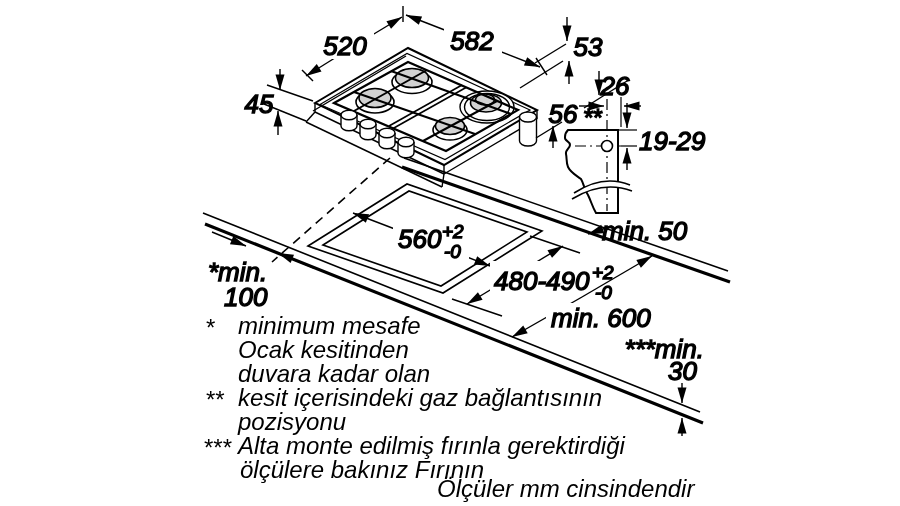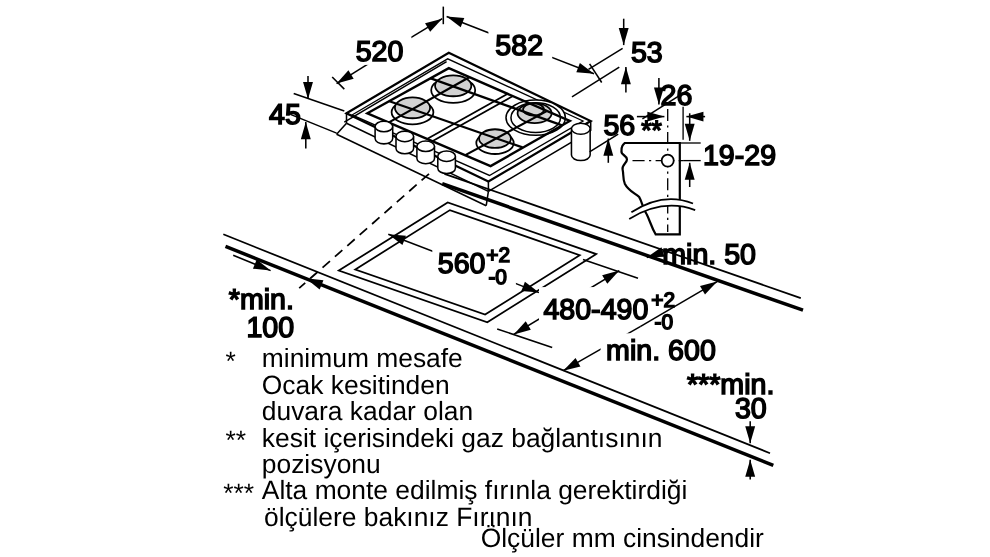--- a/index.html
+++ b/index.html
@@ -1,17 +1,17 @@
 <!DOCTYPE html>
 <html><head>
 <meta charset="utf-8">
 <style>
   html,body{margin:0;padding:0;background:#fff;}
   #stage{position:relative;width:900px;height:506px;background:#fff;overflow:hidden;
-         font-family:"Liberation Sans",sans-serif;}
+         font-family:"Liberation Sans",sans-serif;font-style:italic;}
   svg text{font-family:"Liberation Sans",sans-serif;fill:#000;}
   .dimtxt{font-size:26px;}
   .toltxt{font-size:19px;}
   .notetxt{font-size:24px;}
   .startxt{font-size:24px;}
 </style>
 </head>
 <body>
 
 <div id="stage">

